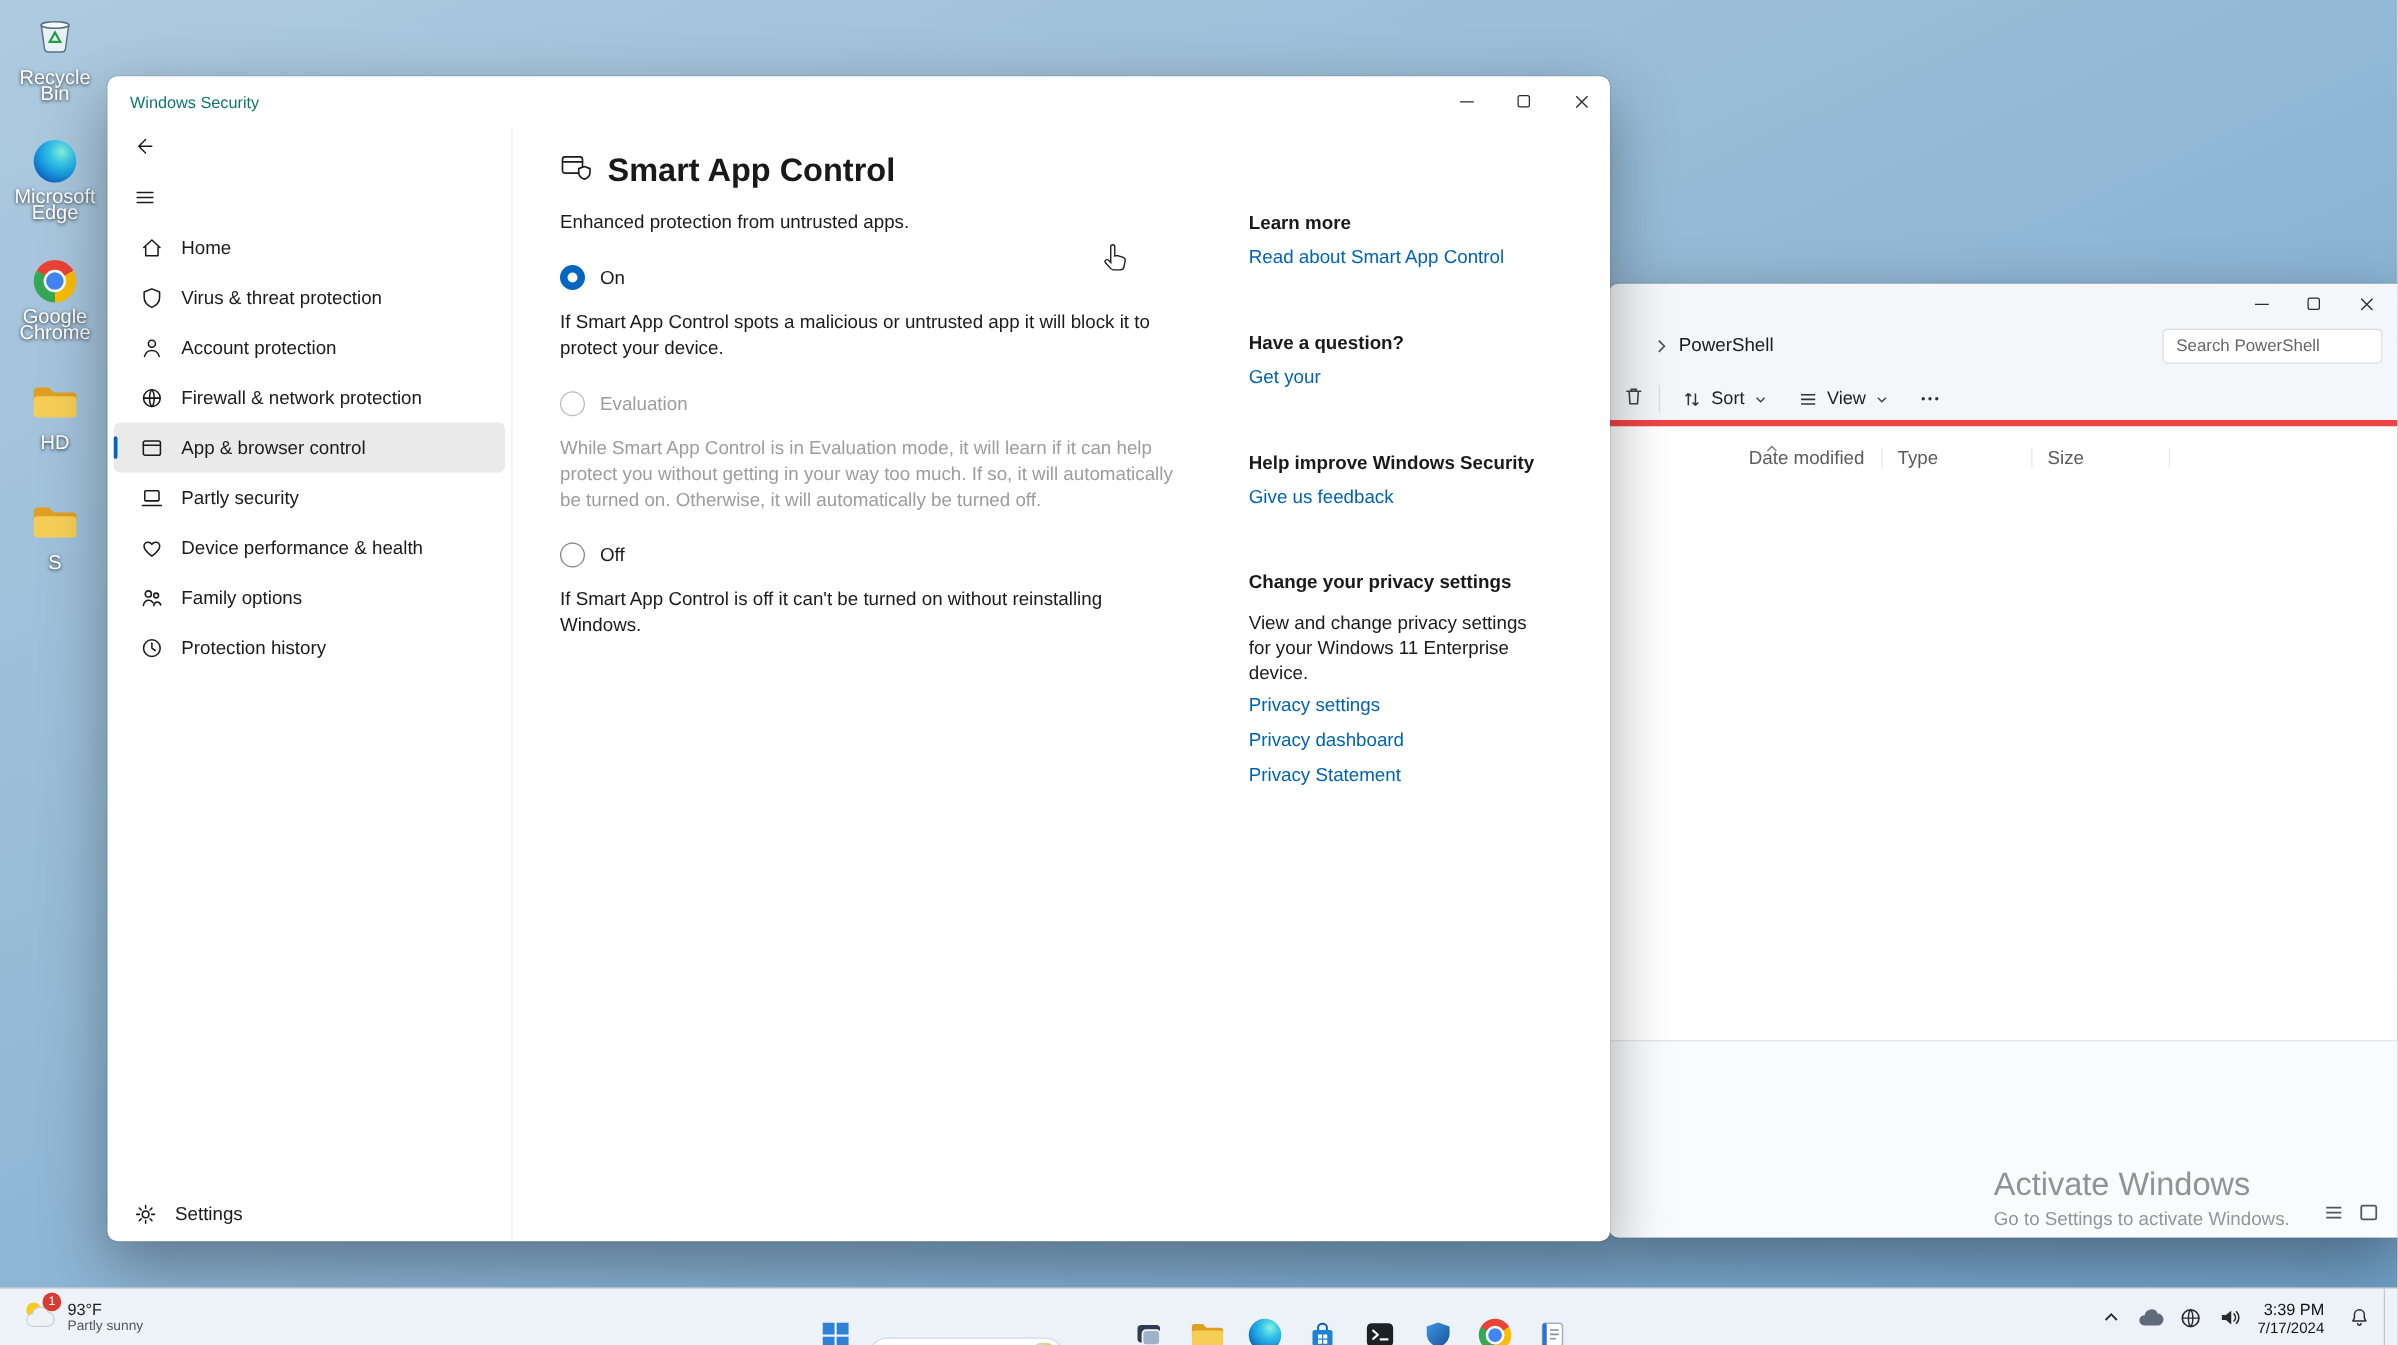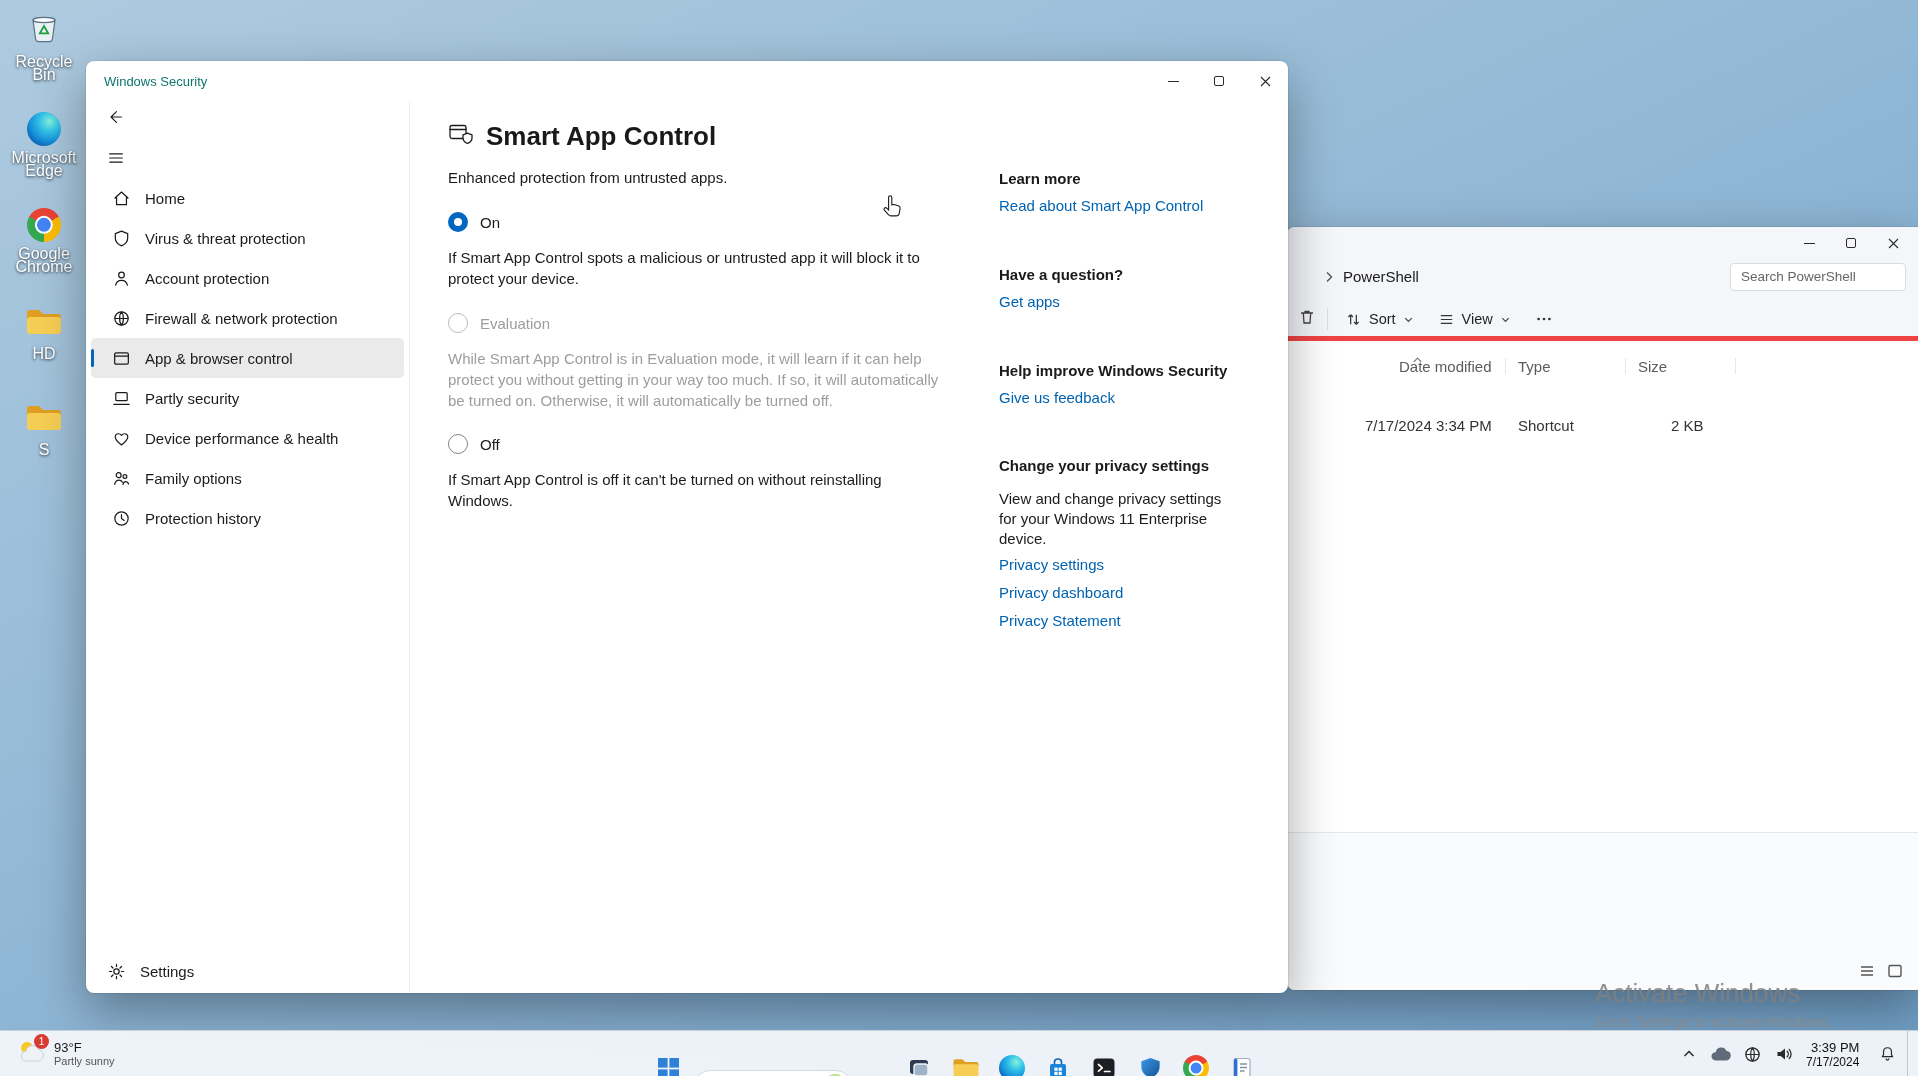--- a/index.html
+++ b/index.html
@@ -75,21 +75,21 @@
   .ex-head { position:absolute; left:0; top:125px; right:0; height:30px; font-size:15px; color:#5c5c5c; }
   .ex-head span { position:absolute; top:6px; }
   .colsep { position:absolute; top:7px; width:1px; height:16px; background:#e6e6e6; }
   .ex-row { position:absolute; left:0; top:182px; right:0; height:34px; font-size:15px; color:#333; }
   .ex-row span { position:absolute; top:8px; }
   .ex-lower { position:absolute; left:0; top:605px; right:0; bottom:0; background:#fafbfd; border-top:1px solid #e3e6ea; }
   .ex-status { position:absolute; right:14px; bottom:6px; display:flex; gap:10px; }
 
   
   .watermark { position:absolute; left:1595px; top:932px; z-index:3; color:#808080; }
-  .wm1 { font-size:26px; opacity:.85;margin-top:46px; }
+  .wm1 { font-size:26px; opacity:.85; }
   .wm2 { font-size:15px; margin-top:4px; color:#8a8a8a; opacity:.9; }
 
   
   .taskbar { position:absolute; left:0; right:0; bottom:0; height:46px; background:rgba(241,245,250,.97);
     border-top:1px solid rgba(110,120,135,.28); z-index:10; }
   .tb-weather { position:absolute; left:6px; top:0; height:46px; display:flex; align-items:center; gap:8px; padding:0 10px; }
   .tb-temp { font-size:13px; color:#1a1a1a; line-height:15px; }
   .tb-cond { font-size:11px; color:#555; line-height:13px; }
   .tb-badge { position:absolute; left:28px; top:3px; min-width:15px; height:15px; border-radius:8px; background:#d83b32;
     color:#fff; font-size:10px; line-height:15px; text-align:center; padding:0 3px; }
@@ -223,25 +223,20 @@
           </svg>
       </span>
       <span style="left:112px">Date modified</span>
       <span style="left:231px">Type</span>
       <span style="left:351px">Size</span>
       <span class="colsep" style="left:218px"></span>
       <span class="colsep" style="left:338px"></span>
       <span class="colsep" style="left:448px"></span>
     </div>
 
-    <div class="ex-row">
-      <span style="left:78px">7/17/2024 3:34 PM</span>
-      <span style="left:231px">Shortcut</span>
-      <span style="left:384px">2 KB</span>
-    </div>
 
     <div class="ex-lower">
       <div class="ex-status">
         <span>
           <svg width="18" height="18" viewBox="0 0 18 18">
               <path d="M3 5h12M3 9h12M3 13h12" fill="none" stroke="#555" stroke-width="1.4"></path>
             </svg>
         </span>
         <span>
           <svg width="18" height="18" viewBox="0 0 18 18">
@@ -387,21 +382,21 @@
         <span class="radio plain"></span>
         <span class="opt-label">Off</span>
       </div>
       <div class="opt-desc" style="top:368px">If Smart App Control is off it can't be turned on without reinstalling Windows.</div>
 
       <div class="sw-aside">
         <div class="as-h" style="top:69px">Learn more</div>
         <div class="as-link" style="top:96px">Read about Smart App Control</div>
 
         <div class="as-h" style="top:165px">Have a question?</div>
-        <div class="as-link" style="top:192px">Get apps</div>
+        <div class="as-link" style="top:192px">Get your</div>
 
         <div class="as-h" style="top:261px">Help improve Windows Security</div>
         <div class="as-link" style="top:288px">Give us feedback</div>
 
         <div class="as-h" style="top:356px">Change your privacy settings</div>
         <div class="as-text" style="top:388px">View and change privacy settings for your Windows 11 Enterprise device.</div>
         <div class="as-link" style="top:455px">Privacy settings</div>
         <div class="as-link" style="top:483px">Privacy dashboard</div>
         <div class="as-link" style="top:511px">Privacy Statement</div>
       </div>

